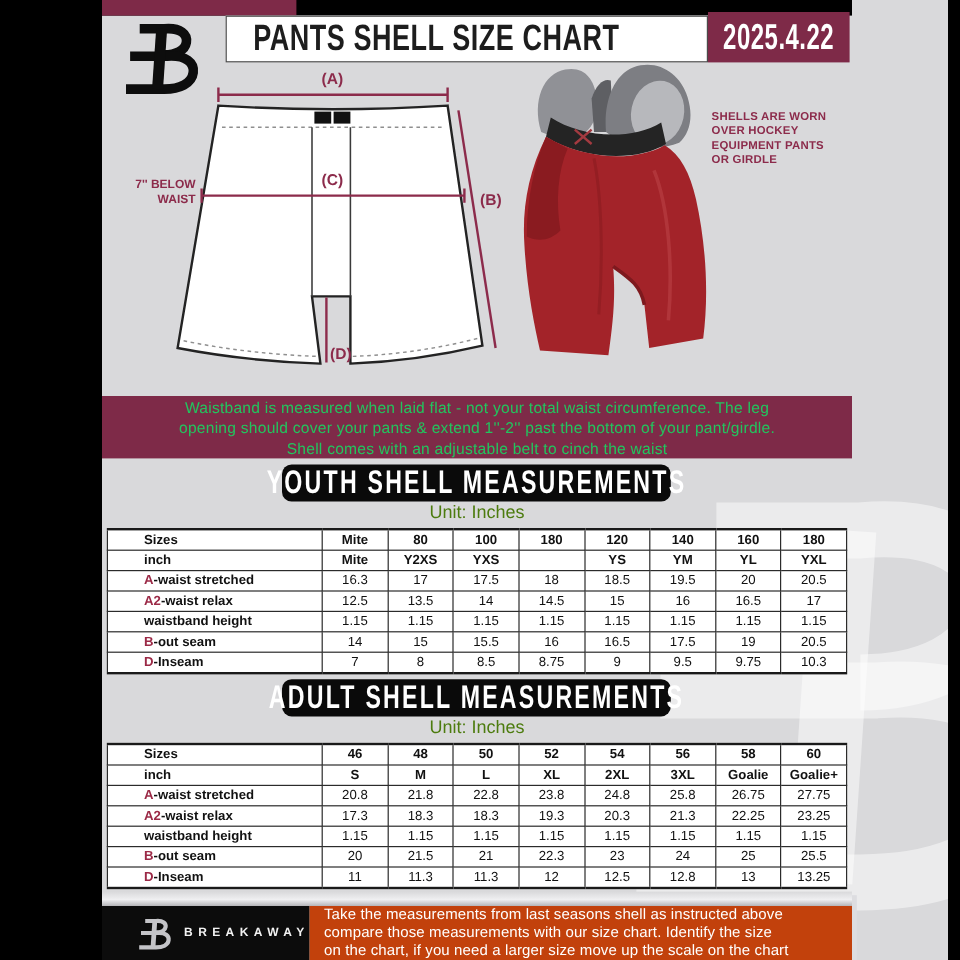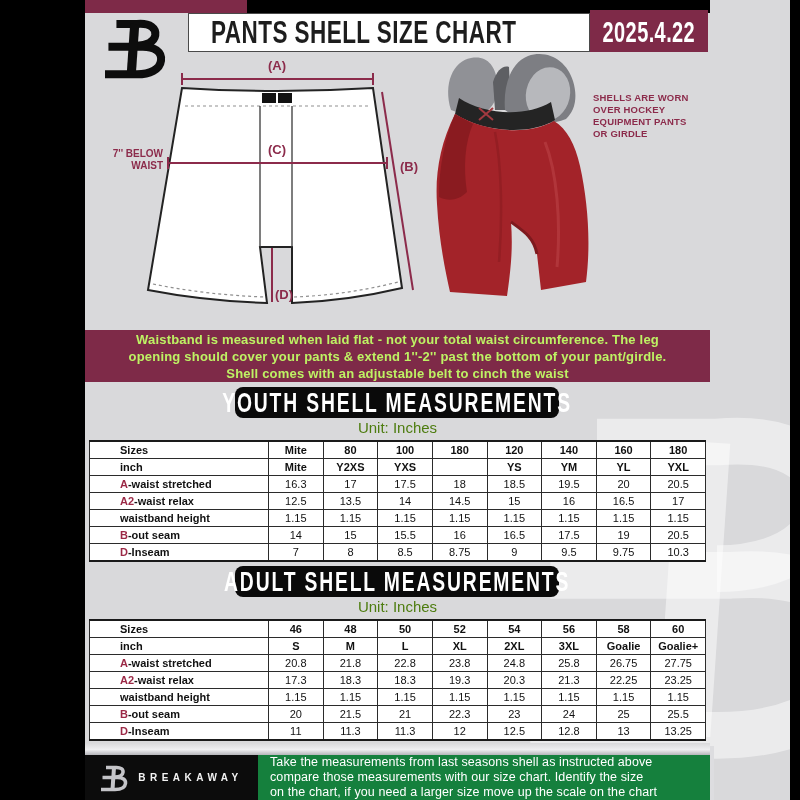--- a/index.html
+++ b/index.html
@@ -14,41 +14,41 @@
              box-sizing:border-box;display:flex;align-items:center;padding-left:22px;}
   .title-box span{font-size:25px;font-weight:700;color:#1d1d1d;display:inline-block;
                   transform:scale(.9,1.22);transform-origin:left center;letter-spacing:.5px;white-space:nowrap;}
   .date-box{left:505px;top:10px;width:118px;height:42px;background:#7e2a48;display:flex;align-items:center;justify-content:center;}
   .date-box span{font-size:25px;font-weight:700;color:#fff;display:inline-block;transform:scale(.8,1.2);letter-spacing:.5px;}
   .diagram-svg{left:22px;top:56px;}
   .pants-svg{left:350px;top:52px;}
   .side-note{left:508px;top:92px;width:115px;color:#8c2b4b;font-size:9.5px;font-weight:700;
              line-height:12px;white-space:pre-line;letter-spacing:.2px;}
   .banner{left:0;top:330px;width:625px;height:52px;background:#7e2a48;display:flex;align-items:center;justify-content:center;}
-  .banner span{color:#bef264;font-size:13px;line-height:17px;text-align:center;white-space:pre-line;font-weight:700;letter-spacing:.2px;}
+  .banner span{color:#22c55e;font-size:13px;line-height:17px;text-align:center;white-space:pre-line;font-weight:400;letter-spacing:.2px;}
   .section-header{left:150px;width:324px;height:31px;background:#0a0a0a;border-radius:8px;
                   display:flex;align-items:center;justify-content:center;}
   .section-header span{color:#fff;font-size:21px;font-weight:700;letter-spacing:2px;display:inline-block;
                        transform:scale(.92,1.3);white-space:nowrap;}
   .sh-youth{top:387px;}  .sh-adult{top:566px;}
   .unit{left:0;width:625px;text-align:center;font-size:15px;color:#4d7c0f;}
   .unit-youth{top:419px;} .unit-adult{top:598px;}
   table.meas{left:4px;width:617px;background:#fff;border-collapse:collapse;table-layout:fixed;position:absolute;z-index:1;}
   .t-youth{top:440px;} .t-adult{top:619px;}
   table.meas td{border:1px solid #2b2b2b;height:16px;font-size:11px;text-align:center;color:#111;padding:0;}
   table.meas tr:first-child td{border-top:2px solid #1a1a1a;}
   table.meas tr:last-child td{border-bottom:2px solid #1a1a1a;}
   table.meas td.lbl{width:148px;text-align:left;padding-left:30px;font-weight:700;}
   table.meas td.hdr{font-weight:700;}
   .pfx{color:#9b2946;font-weight:700;}
   .page-edge{left:0;top:743px;width:625px;height:12px;background:linear-gradient(to bottom,#d9d9db,#efeff1 55%,#b5b5b9);}
-  .footer-black{left:0;top:755px;width:173px;height:45px;background:#0c0c0c;display:flex;align-items:center;justify-content:center;gap:8px;}
+  .footer-black{left:0;top:755px;width:173px;height:45px;background:#0c0c0c;display:flex;align-items:center;justify-content:flex-end;gap:8px;}
   .footer-brand{color:#f2f2f2;font-size:10px;font-weight:700;letter-spacing:4.5px;}
   .footer-logo{width:30px;height:28px;color:#c4c4c8;}
-  .footer-maroon{left:173px;top:755px;width:452px;height:45px;background:#15803d;display:flex;align-items:center;}
+  .footer-maroon{left:173px;top:755px;width:452px;height:45px;background:#c2410c;display:flex;align-items:center;}
   .footer-maroon span{color:#fff;font-size:12.5px;line-height:15px;white-space:pre-line;padding-left:12px;letter-spacing:.1px;font-weight:500;}
   .watermark{position:absolute;left:432px;top:392px;width:400px;height:380px;color:rgba(255,255,255,.48);z-index:0;}
   .edge-sliver{position:absolute;left:710px;top:746px;width:4px;height:54px;background:#dddde0;}
 </style>
 </head>
 <body>
 
 <svg width="0" height="0" style="position:absolute">
   <defs>
     <symbol id="bw-logo" viewBox="0 0 60 56">

